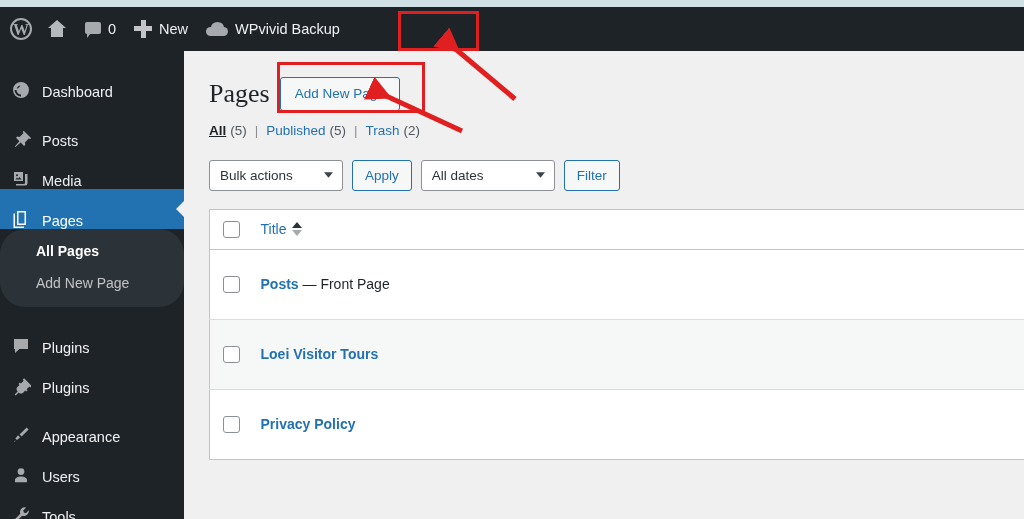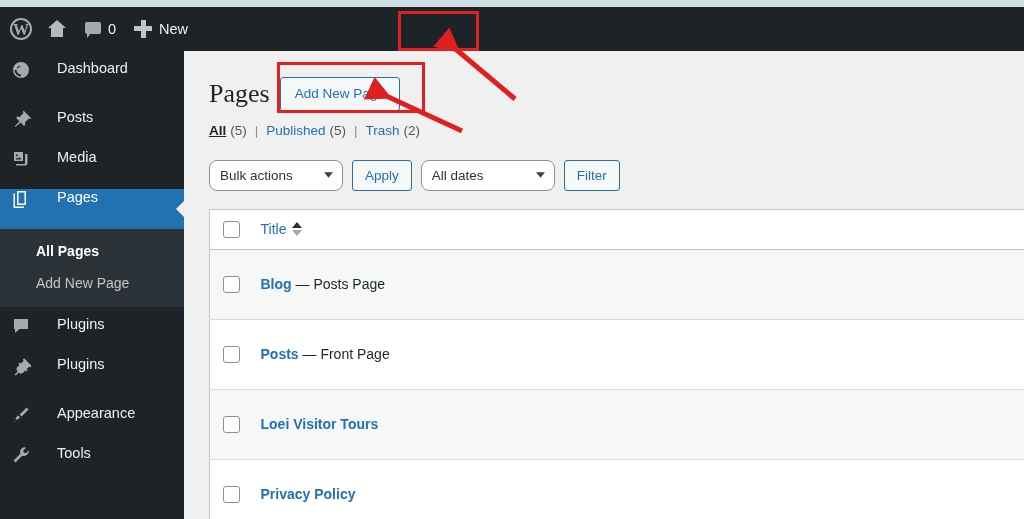--- a/index.html
+++ b/index.html
@@ -79,39 +79,39 @@
     content:""; position:absolute; left:5px; top:0; width:13px; height:11px;
     background:#a7aaad; border-radius:50%;
   }
 
   
   .sidebar {
     position: absolute; top: 51px; left: 0; width: 184px; height: 468px;
     background: #1d2327; color: #f0f0f1;
   }
   .menu-item {
-    display: flex; align-items: flex-start; gap: 26px;
+    display: flex; align-items: flex-end; gap: 11px;
     height: 40px; padding-left: 11px;
     font-size: 14.5px; color: #f0f0f1;
     text-decoration: none; position: relative;
   }
   .menu-item.sep-top { margin-top: 9px; }
   .menu-item.current {
     background: #2271b1; color: #fff; font-weight: 400;
   }
   .menu-item.current .pointer {
     position: absolute; right: -1px; top: 50%; transform: translateY(-50%);
     width: 0; height: 0;
     border-top: 9px solid transparent; border-bottom: 9px solid transparent;
     border-right: 9px solid #f0f0f1;
   }
   .mi-icon { width: 20px; height: 20px; flex: 0 0 20px; position: relative; color: #a7aaad; }
   .menu-item.current .mi-icon { color: #fff; }
   .mi-icon svg { display: block; width: 20px; height: 20px; fill: currentColor; }
-  .submenu { background: #2c3338; padding: 6px 0 8px 0; }
+  .submenu { background: #2c3338; padding: 6px 0 8px 0; border-radius: 25px; }
   .submenu a {
     display: block; padding: 6px 0 6px 36px;
     font-size: 14px; color: #c3c4c7; text-decoration: none; line-height: 20px;
   }
   .submenu a.cur { color: #fff; font-weight: 700; }
 
   
   .content {
     position: absolute; top: 51px; left: 184px; width: 840px; height: 468px;
     background: #f0f0f1; overflow: hidden;
@@ -140,21 +140,21 @@
   .subsubsub .cnt { color: #50575e; }
   .subsubsub .divider { color: #8c8f94; margin: 0 4px; }
 
   .tablenav {
     display: flex; align-items: center; gap: 9px;
     margin: 22px 0 0 25px;
   }
   .select {
     position: relative;
     height: 31px; min-width: 134px;
-    border: 1px solid #8c8f94; border-radius: 8px;
+    border: 1px solid #8c8f94; border-radius: 3px;
     background: #fff; color: #2c3338;
     font-size: 13.5px;
     display: flex; align-items: center;
     padding: 0 30px 0 10px;
   }
   .select .chev {
     position: absolute; right: 9px; top: 50%; margin-top: -3px;
     width: 9px; height: 6px;
   }
   .select .chev svg { display:block; width:9px; height:6px; fill:#3c434a; }
@@ -237,20 +237,24 @@
       <span class="home-icon"></span>
     </a>
     <a class="ab-item" href="#">
       <span class="bubble-icon"></span>
       <span>0</span>
     </a>
     <a class="ab-item" href="#">
       <span class="plus-icon"></span>
       <span>New</span>
     </a>
+    <a class="ab-item" href="#">
+      <span class="cloud-icon"></span>
+      <span>WPvivid Backup</span>
+    </a>
   </div>
 
   <div class="sidebar">
 
     <a class="menu-item sep-top" href="#">
       <span class="mi-icon">
         <svg viewBox="0 0 20 20">
             <path d="M10 2a8 8 0 100 16 8 8 0 000-16zm0 1.5A6.5 6.5 0 013.6 9h2.1a4.4 4.4 0 014.3-3.6V3.5zm4.4 5.5h2A6.5 6.5 0 0010 3.5v1.9A4.4 4.4 0 0114.4 9zM10 16.5A6.5 6.5 0 013.5 10h2a4.5 4.5 0 004.5 4.5v2zm2.9-8.2l-3.6 2.5a1.2 1.2 0 101.4 1.8l3.3-3.1-1.1-1.2z"></path>
           </svg>
       </span>
@@ -310,20 +314,28 @@
 
     <a class="menu-item sep-top" href="#">
       <span class="mi-icon">
         <svg viewBox="0 0 20 20">
             <path d="M15.6 2.5l2 2-7 7-2-2 7-7zM7 10.3l2.2 2.2-3.3 2.6-1.5-1.5 2.6-3.3zM4 15.5l.6.6-1.8 1.2 1.2-1.8z"></path>
           </svg>
       </span>
       <span>Appearance</span>
     </a>
 
+    <a class="menu-item" href="#">
+      <span class="mi-icon">
+        <svg viewBox="0 0 20 20">
+            <path d="M10 10a3.4 3.4 0 100-6.8A3.4 3.4 0 0010 10zm0 1.6c-3 0-6 1.5-6 3.4v2.2h12V15c0-1.9-3-3.4-6-3.4z"></path>
+          </svg>
+      </span>
+      <span>Users</span>
+    </a>
 
     <a class="menu-item" href="#">
       <span class="mi-icon">
         <svg viewBox="0 0 20 20">
             <path d="M14.7 2.2a5 5 0 00-5.4 6.6L2.6 15.5l1.9 1.9 6.7-6.7a5 5 0 006.6-5.4l-2.9 2.9-2.1-.6-.6-2.1 2.5-2.5z"></path>
           </svg>
       </span>
       <span>Tools</span>
     </a>
 
@@ -379,29 +391,20 @@
               <span>Title</span>
               <span class="sortarrows">
                 <span class="up"></span>
                   <span class="down"></span>
               </span>
             </a>
           </th>
         </tr>
       </thead>
       <tbody>
-        <tr class="alt">
-          <td class="cb-col">
-            <span class="cb"></span>
-          </td>
-          <td class="row-title">
-            <a href="#">Blog</a>
-            <span class="post-state">— Posts Page</span>
-          </td>
-        </tr>
         <tr>
           <td class="cb-col">
             <span class="cb"></span>
           </td>
           <td class="row-title">
             <a href="#">Posts</a>
             <span class="post-state">— Front Page</span>
           </td>
         </tr>
         <tr class="alt">

